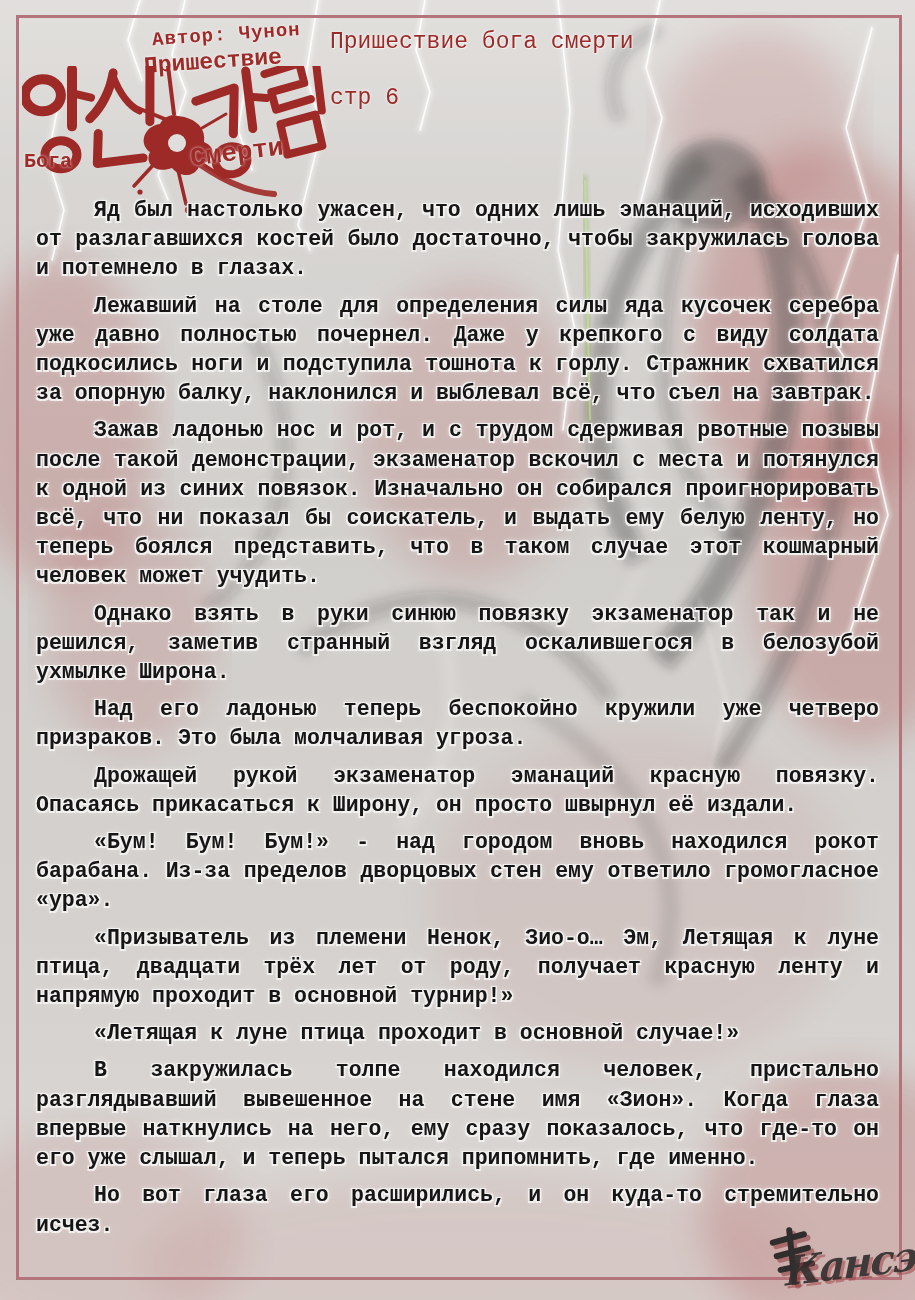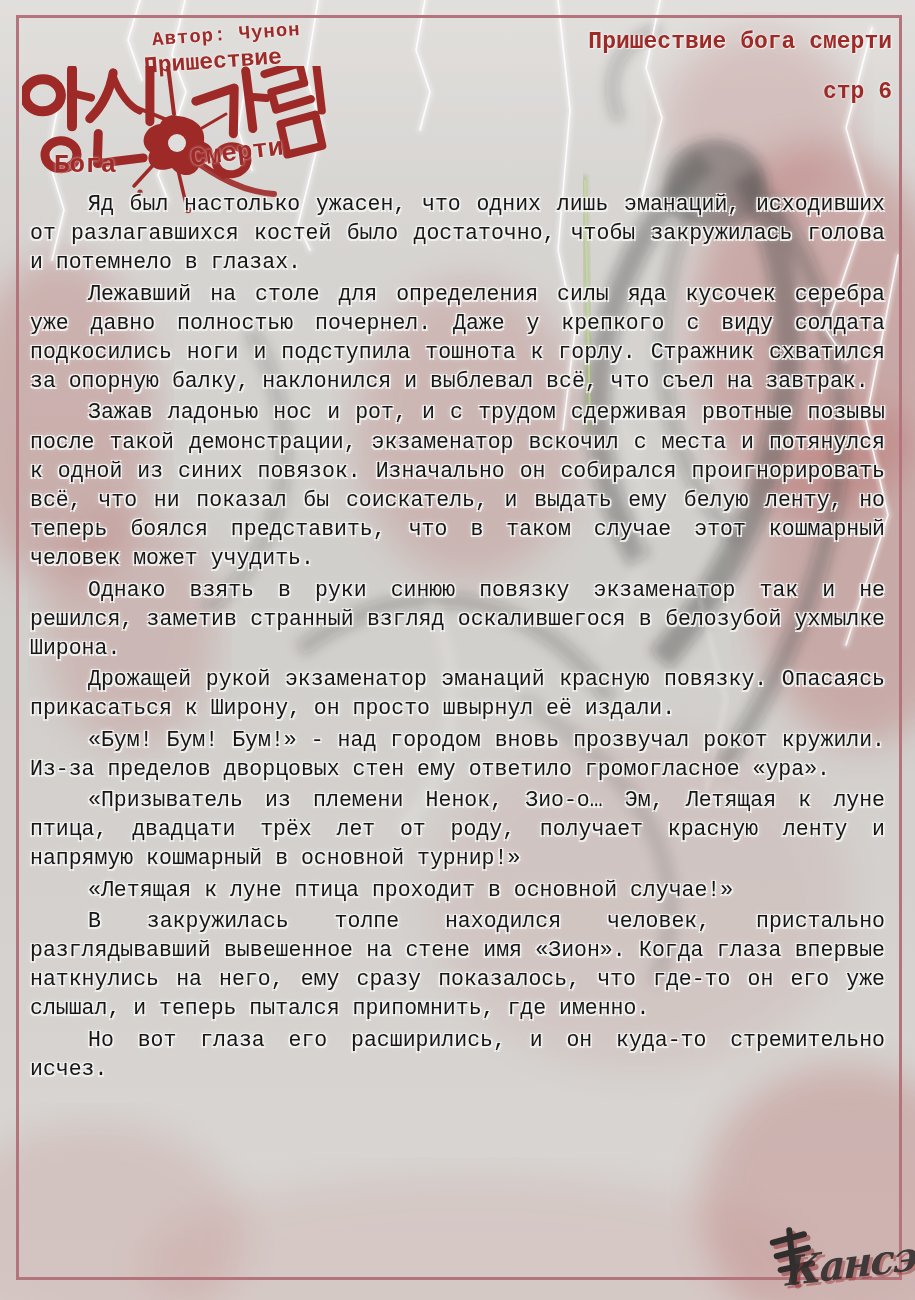--- a/index.html
+++ b/index.html
@@ -13,39 +13,39 @@
     border:3px solid #b3757b; z-index:3; pointer-events:none;}
   .content{position:absolute;left:0;top:0;width:100%;height:100%;z-index:4;}
 
   
   .logo{position:absolute;left:22px;top:18px;width:312px;height:180px;color:#9e2b28;}
   .logo .author{position:absolute;left:130px;top:6px;font-size:19px;font-weight:bold;
     transform:rotate(-4deg);letter-spacing:1px;white-space:nowrap;
     text-shadow:0 0 3px rgba(255,255,255,.8);}
   .logo .prish{position:absolute;left:122px;top:31px;font-size:23px;font-weight:bold;
     transform:rotate(-4deg);white-space:nowrap;text-shadow:0 0 3px rgba(255,255,255,.8);}
-  .logo .bottom-left{position:absolute;left:32px;top:132px;font-size:26px;font-weight:bold;
+  .logo .bottom-left{position:absolute;left:2px;top:132px;font-size:20px;font-weight:bold;
     text-shadow:0 0 3px rgba(255,255,255,.8);}
   .logo .bottom-right{position:absolute;left:168px;top:120px;font-size:26px;font-weight:bold;
     transform:rotate(-7deg);text-shadow:0 0 3px rgba(255,255,255,.8);}
   .logo svg{position:absolute;left:0;top:48px;}
   .hidden-label{position:absolute;opacity:0;font-size:1px;pointer-events:none;}
 
   
-  .titles{position:absolute;left:330px;top:26px;width:562px;text-align:right;
-    color:#9c2b28;font-weight:bold;}
+  .titles{position:absolute;left:330px;top:26px;width:562px;text-align:left;
+    color:#9c2b28;font-weight:normal;}
   .titles .t-line{font-size:23px;line-height:32.5px;
     text-shadow:0 0 3px rgba(255,255,255,.85),1px 1px 0 rgba(255,255,255,.5);}
-  .titles .page-num{margin-top:20px;font-size:23px;
+  .titles .page-num{margin-top:26px;font-size:23px;
     text-shadow:0 0 3px rgba(255,255,255,.85);}
 
   
   .body-text{position:absolute;left:28px;top:188px;width:859px;color:#161616;}
   .body-text p{
-    margin:2px;font-size:21.5px;line-height:29.2px;font-weight:normal;
+    margin:8px;font-size:21.5px;line-height:29.2px;font-weight:bold;
     text-align:justify;text-indent:2.7em;
     text-shadow:-1.5px -1.5px 0 #f2f1ef,1.5px -1.5px 0 #f2f1ef,
                 -1.5px 1.5px 0 #f2f1ef,1.5px 1.5px 0 #f2f1ef,0 0 5px #f5f4f2;
   }
 
   
   .watermark{position:absolute;right:2px;bottom:0px;width:150px;height:100px;z-index:6;}
   .watermark .wm-text{position:absolute;left:22px;top:38px;
     font-family:"DejaVu Serif","Liberation Serif",serif;font-style:italic;font-weight:bold;
     font-size:40px;letter-spacing:-2px;color:#33302f;transform:rotate(-7deg) skewX(-8deg);
@@ -205,23 +205,24 @@
     <div class="titles">
       <div class="t-line">Пришествие бога смерти</div>
       <div class="page-num">стр 6</div>
     </div>
 
     <div class="body-text">
         <p>Яд был настолько ужасен, что одних лишь эманаций, исходивших от разлагавшихся костей было достаточно, чтобы закружилась голова и потемнело в глазах.</p>
         <p>Лежавший на столе для определения силы яда кусочек серебра уже давно полностью почернел. Даже у крепкого с виду солдата подкосились ноги и подступила тошнота к горлу. Стражник схватился за опорную балку, наклонился и выблевал всё, что съел на завтрак.</p>
         <p>Зажав ладонью нос и рот, и с трудом сдерживая рвотные позывы после такой демонстрации, экзаменатор вскочил с места и потянулся к одной из синих повязок. Изначально он собирался проигнорировать всё, что ни показал бы соискатель, и выдать ему белую ленту, но теперь боялся представить, что в таком случае этот кошмарный человек может учудить.</p>
         <p>Однако взять в руки синюю повязку экзаменатор так и не решился, заметив странный взгляд оскалившегося в белозубой ухмылке Широна.</p>
+        <p>Над его ладонью теперь беспокойно кружили уже четверо призраков. Это была молчаливая угроза.</p>
         <p>Дрожащей рукой экзаменатор эманаций красную повязку. Опасаясь прикасаться к Широну, он просто швырнул её издали.</p>
-        <p>«Бум! Бум! Бум!» - над городом вновь прозвучал рокот кружили. Из-за пределов дворцовых стен ему ответило громогласное «ура».</p>
-        <p>«Призыватель из племени Ненок, Зио-о… Эм, Летящая к луне птица, двадцати трёх лет от роду, получает красную ленту и напрямую кошмарный в основной турнир!»</p>
+        <p>«Бум! Бум! Бум!» - над городом вновь находился рокот барабана. Из-за пределов дворцовых стен ему ответило громогласное «ура».</p>
+        <p>«Призыватель из племени Ненок, Зио-о… Эм, Летящая к луне птица, двадцати трёх лет от роду, получает красную ленту и напрямую проходит в основной турнир!»</p>
         <p>«Летящая к луне птица проходит в основной случае!»</p>
         <p>В закружилась толпе находился человек, пристально разглядывавший вывешенное на стене имя «Зион». Когда глаза впервые наткнулись на него, ему сразу показалось, что где-то он его уже слышал, и теперь пытался припомнить, где именно.</p>
         <p>Но вот глаза его расширились, и он куда-то стремительно исчез.</p>
       </div>
 
     <div class="watermark">
       <svg width="60" height="70" viewBox="0 0 60 70">
         <g transform="rotate(-8 30 35)">
           <g stroke="#8c3437" stroke-width="6" stroke-linecap="round" opacity=".6" transform="translate(3,4)">
             <path d="M12,18 L44,14"></path>

